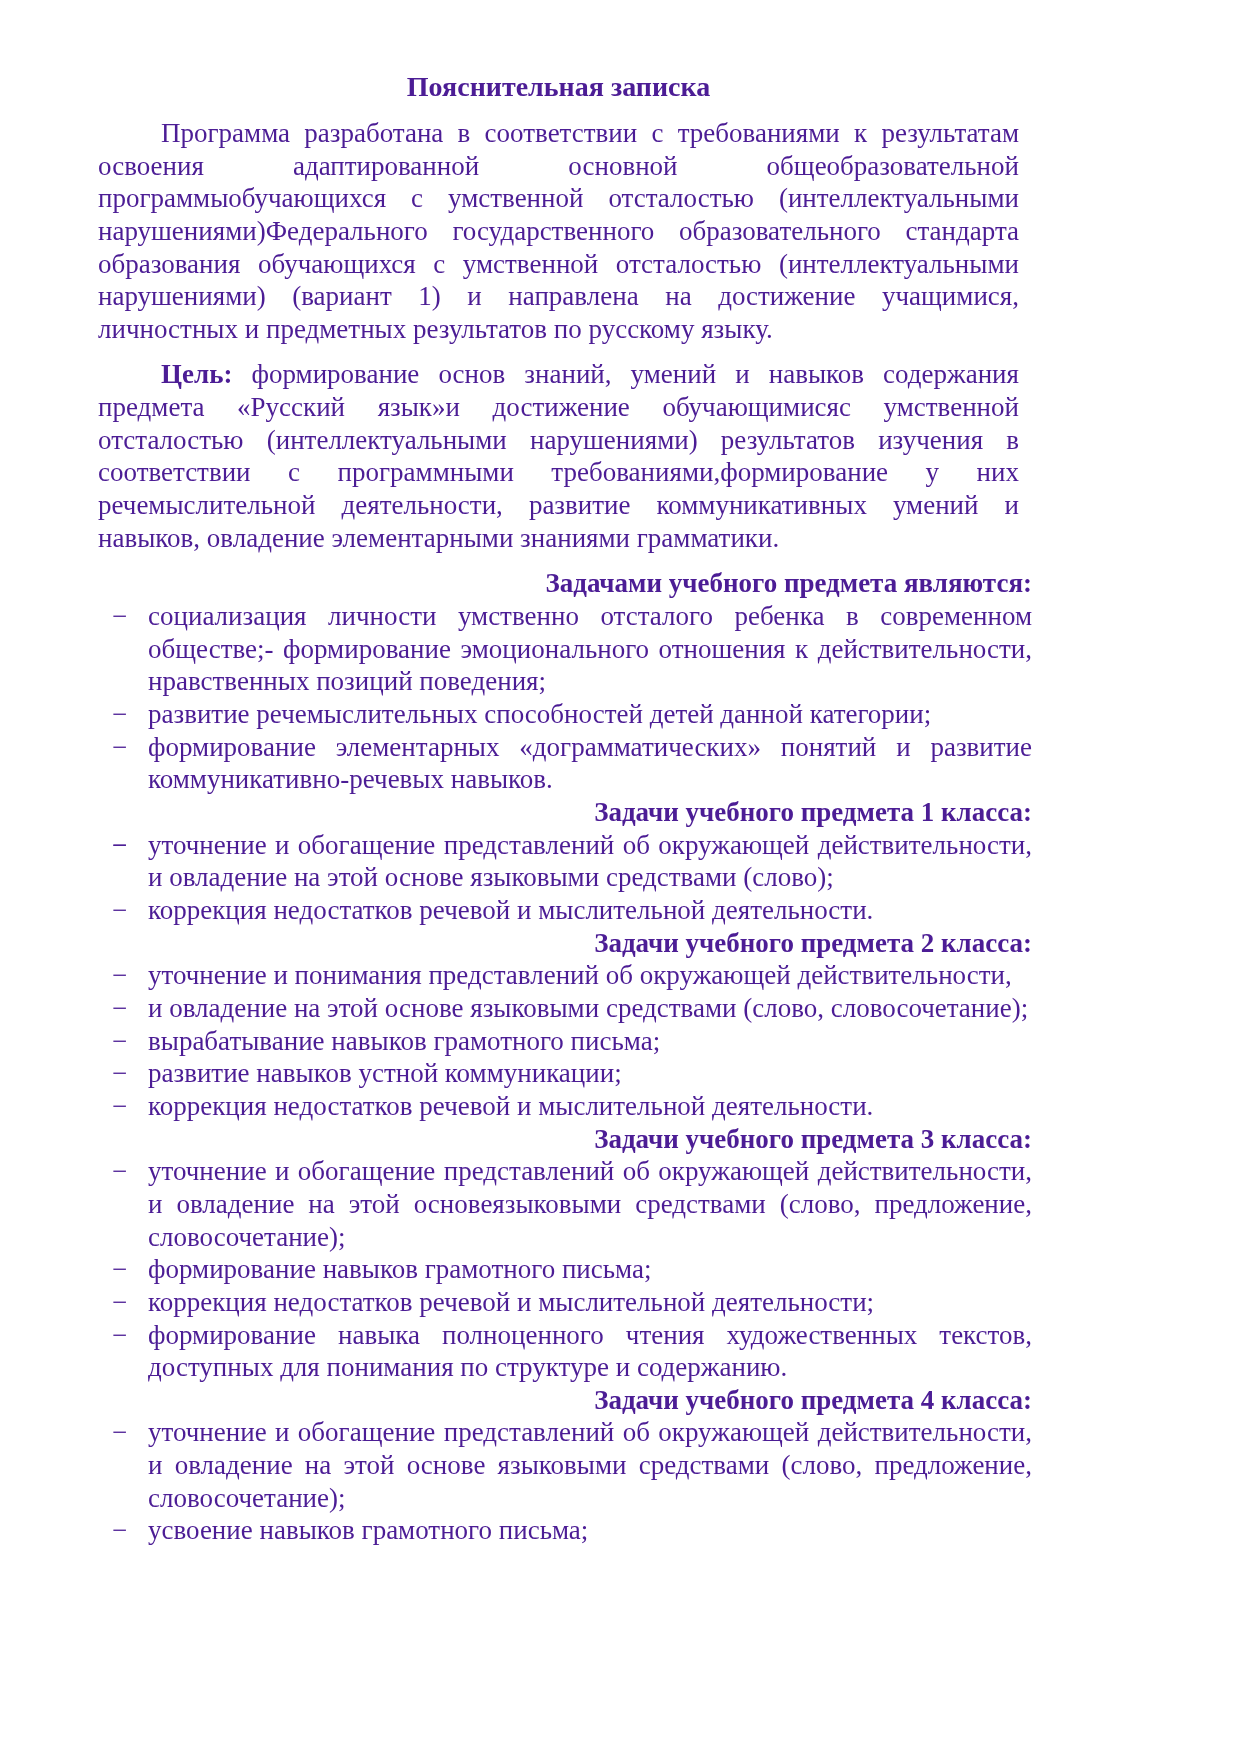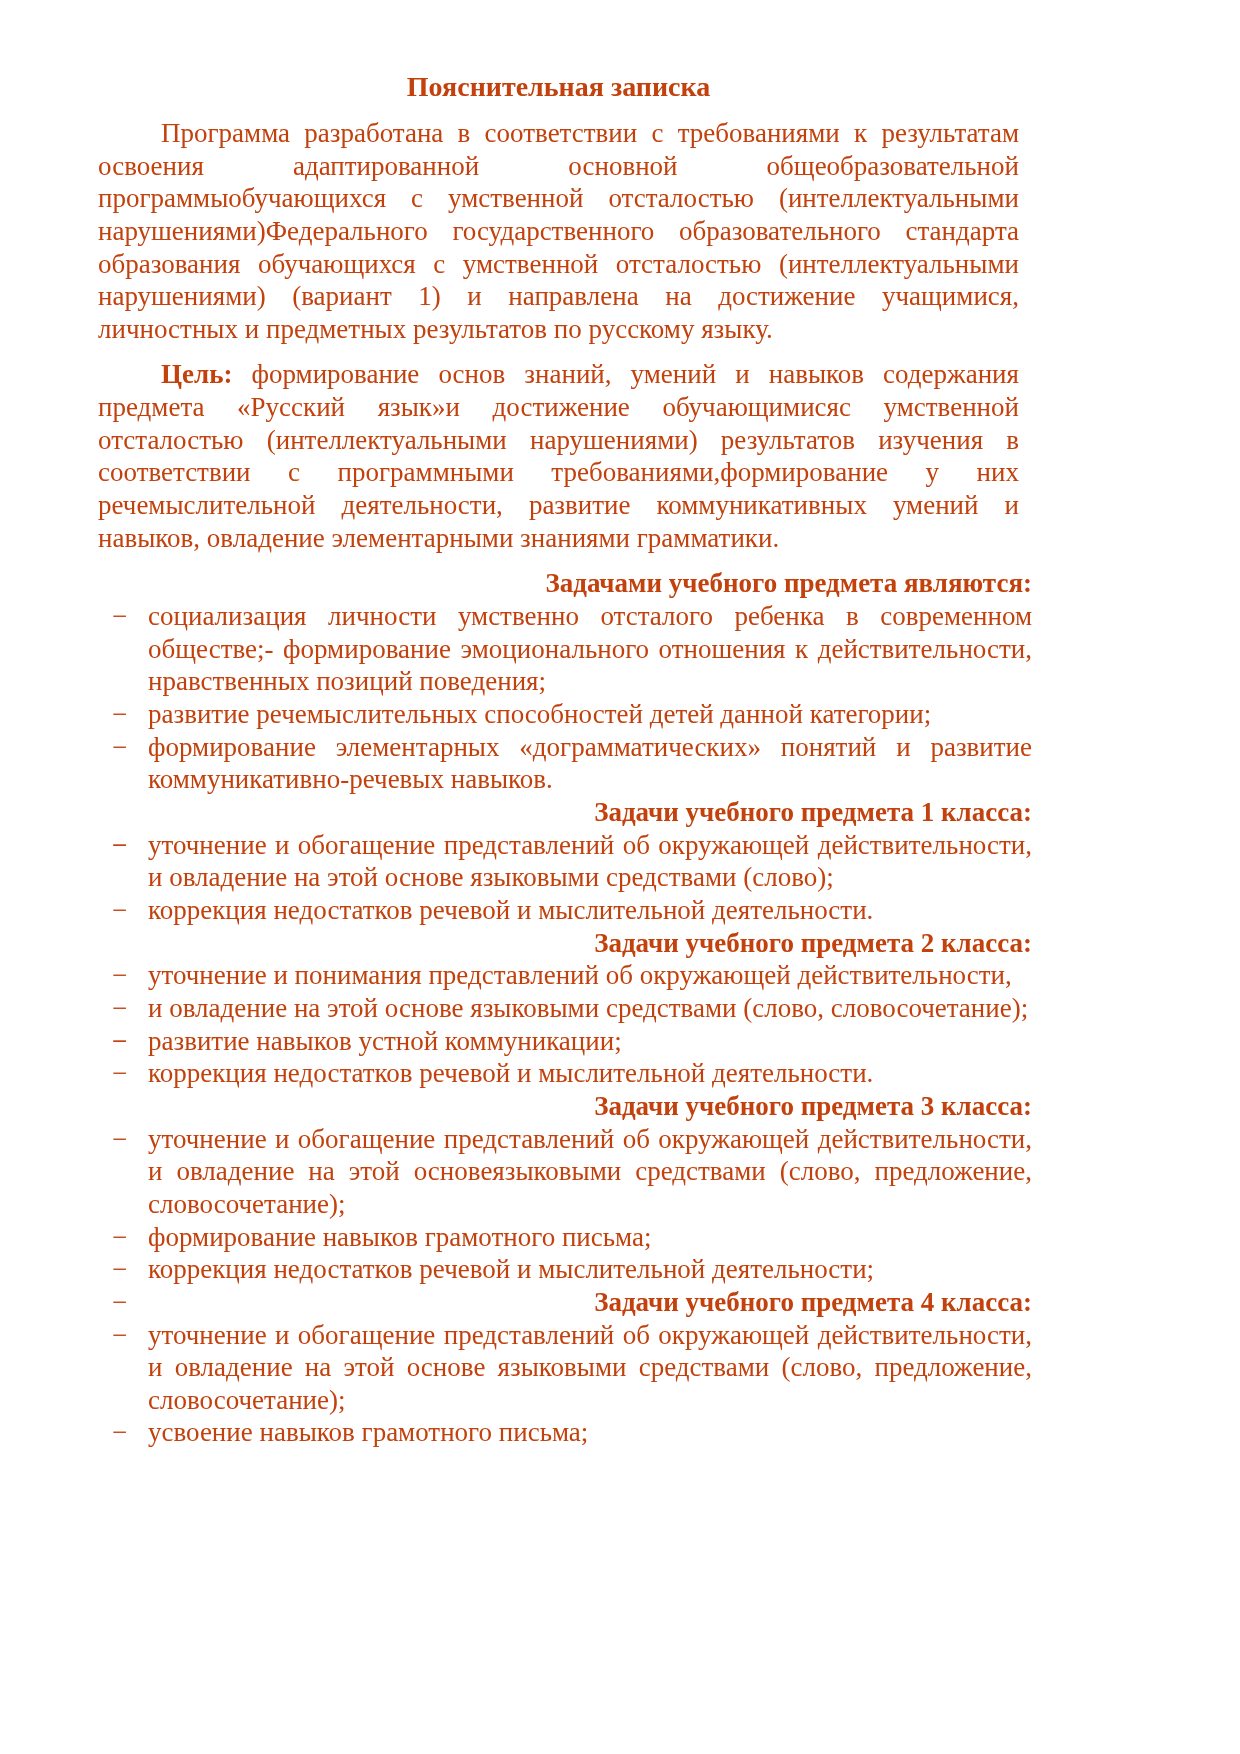--- a/index.html
+++ b/index.html
@@ -10,21 +10,21 @@
   .page {
     width: 1240px;
     min-height: 1754px;
     margin: 0 auto;
     background: #ffffff;
     box-sizing: border-box;
     padding: 70px 208px 60px 85px;
     font-family: "Liberation Serif", "DejaVu Serif", serif;
     font-size: 27px;
     line-height: 1.21;
-    color: #c2410c;
+    color: #4c1d95;
   }
   .title {
     margin: 0;
     text-align: center;
     font-weight: bold;
     font-size: 28px;
     line-height: 1.21;
   }
   .para {
     margin: 13px;
@@ -90,20 +90,21 @@
   <div class="li">
     <span class="marker">−</span>
     <span>уточнение и понимания представлений об окружающей действительности,</span>
   </div>
   <div class="li">
     <span class="marker">−</span>
     <span>и овладение на этой основе языковыми средствами (слово, словосочетание);</span>
   </div>
   <div class="li">
     <span class="marker">−</span>
+    <span>вырабатывание навыков грамотного письма;</span>
   </div>
   <div class="li">
     <span class="marker">−</span>
     <span>развитие навыков устной коммуникации;</span>
   </div>
   <div class="li">
     <span class="marker">−</span>
     <span>коррекция недостатков речевой и мыслительной деятельности.</span>
   </div>
 
@@ -115,20 +116,21 @@
   <div class="li">
     <span class="marker">−</span>
     <span>формирование навыков грамотного письма;</span>
   </div>
   <div class="li">
     <span class="marker">−</span>
     <span>коррекция недостатков речевой и мыслительной деятельности;</span>
   </div>
   <div class="li">
     <span class="marker">−</span>
+    <span>формирование навыка полноценного чтения художественных текстов, доступных для понимания по структуре и содержанию.</span>
   </div>
 
   <p class="heading">Задачи учебного предмета 4 класса:</p>
   <div class="li">
     <span class="marker">−</span>
     <span>уточнение и обогащение представлений об окружающей действительности, и овладение на этой основе языковыми средствами (слово, предложение, словосочетание);</span>
   </div>
   <div class="li">
     <span class="marker">−</span>
     <span>усвоение навыков грамотного письма;</span>

